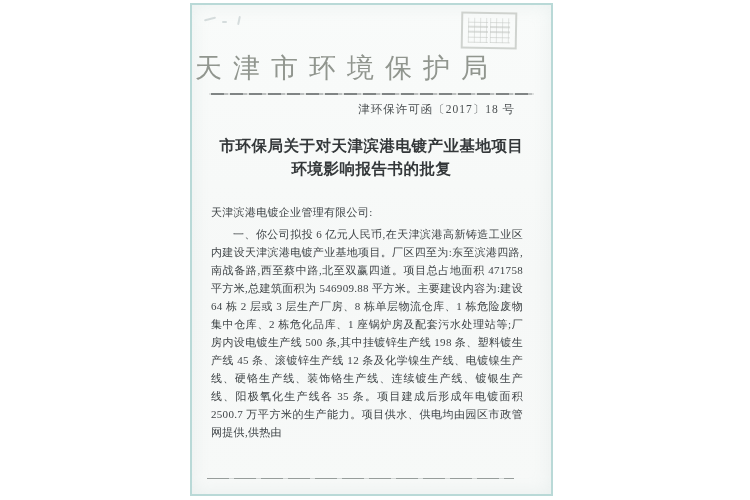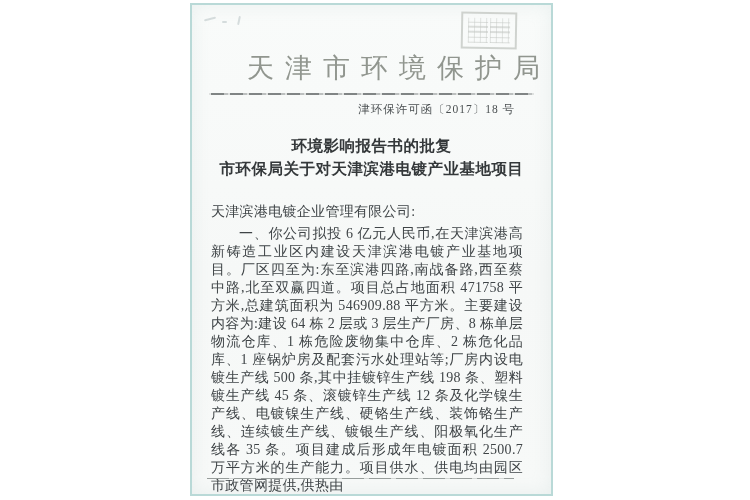--- a/index.html
+++ b/index.html
@@ -65,21 +65,21 @@
     width: 20px;
     background:
       repeating-linear-gradient(0deg,  rgba(176,180,175,.55) 0 1.5px, transparent 1.5px 5px),
       repeating-linear-gradient(90deg, rgba(176,180,175,.45) 0 1.5px, transparent 1.5px 6px);
   }
   .stamp .cell.left  { left: 5px; }
   .stamp .cell.right { right: 5px; }
   
   .agency {
     margin-top: 45px;
-    text-align: right;
+    text-align: left;
     font-size: 27px;
     font-weight: 400;
     letter-spacing: 11px;
     padding-left: 3px; 
     color: #91968f;
     filter: blur(0.4px);
     white-space: nowrap;
   }
   .header-rule {
     margin: 7px 17px 0 17px;
@@ -101,21 +101,21 @@
     text-align: center;
     font-weight: 700;
     font-size: 15.5px;
     line-height: 23px;
     letter-spacing: 0.5px;
     color: #34383a;
   }
   
   .body-block {
     margin: 23px 28px 0 19px;
-    font-size: 14px;
+    font-size: 11px;
     line-height: 18px;
     letter-spacing: 0.3px;
     text-align: justify;
     color: #3f4447;
     font-family: Liberation Serif, serif;
   }
   .salutation { margin: 0 0 4px 0; }
   .para { margin: 0; text-indent: 2em; }
   .footer-rule {
     position: absolute;
@@ -144,22 +144,22 @@
       <span class="cell right"></span>
     </div>
 
     <div class="agency">天津市环境保护局</div>
 
     <div class="header-rule"></div>
 
     <div class="doc-number">津环保许可函〔2017〕18 号</div>
 
     <div class="doc-title">
+      <div>市环保局关于对天津滨港电镀产业基地项目</div>
       <div>环境影响报告书的批复</div>
-      <div>市环保局关于对天津滨港电镀产业基地项目</div>
     </div>
 
     <div class="body-block">
       <p class="salutation">天津滨港电镀企业管理有限公司:</p>
       <p class="para">一、你公司拟投 6 亿元人民币,在天津滨港高新铸造工业区内建设天津滨港电镀产业基地项目。厂区四至为:东至滨港四路,南战备路,西至蔡中路,北至双赢四道。项目总占地面积 471758 平方米,总建筑面积为 546909.88 平方米。主要建设内容为:建设 64 栋 2 层或 3 层生产厂房、8 栋单层物流仓库、1 栋危险废物集中仓库、2 栋危化品库、1 座锅炉房及配套污水处理站等;厂房内设电镀生产线 500 条,其中挂镀锌生产线 198 条、塑料镀生产线 45 条、滚镀锌生产线 12 条及化学镍生产线、电镀镍生产线、硬铬生产线、装饰铬生产线、连续镀生产线、镀银生产线、阳极氧化生产线各 35 条。项目建成后形成年电镀面积 2500.7 万平方米的生产能力。项目供水、供电均由园区市政管网提供,供热由</p>
     </div>
 
     <div class="footer-rule"></div>
   </div>
 </div>

